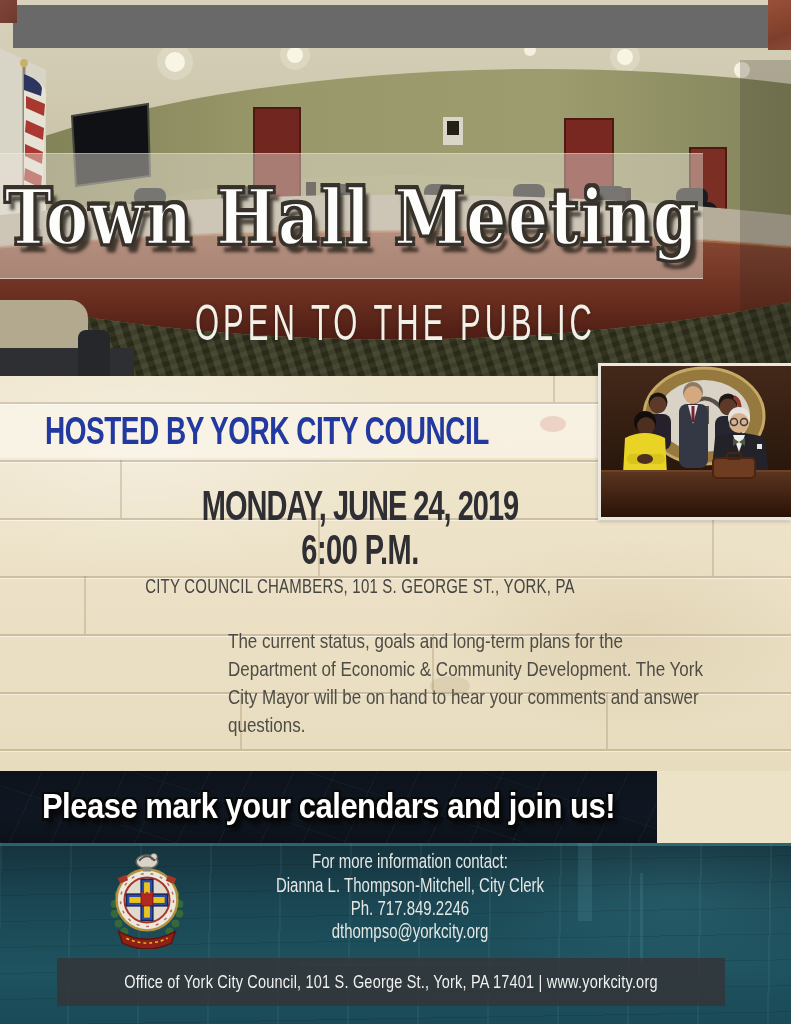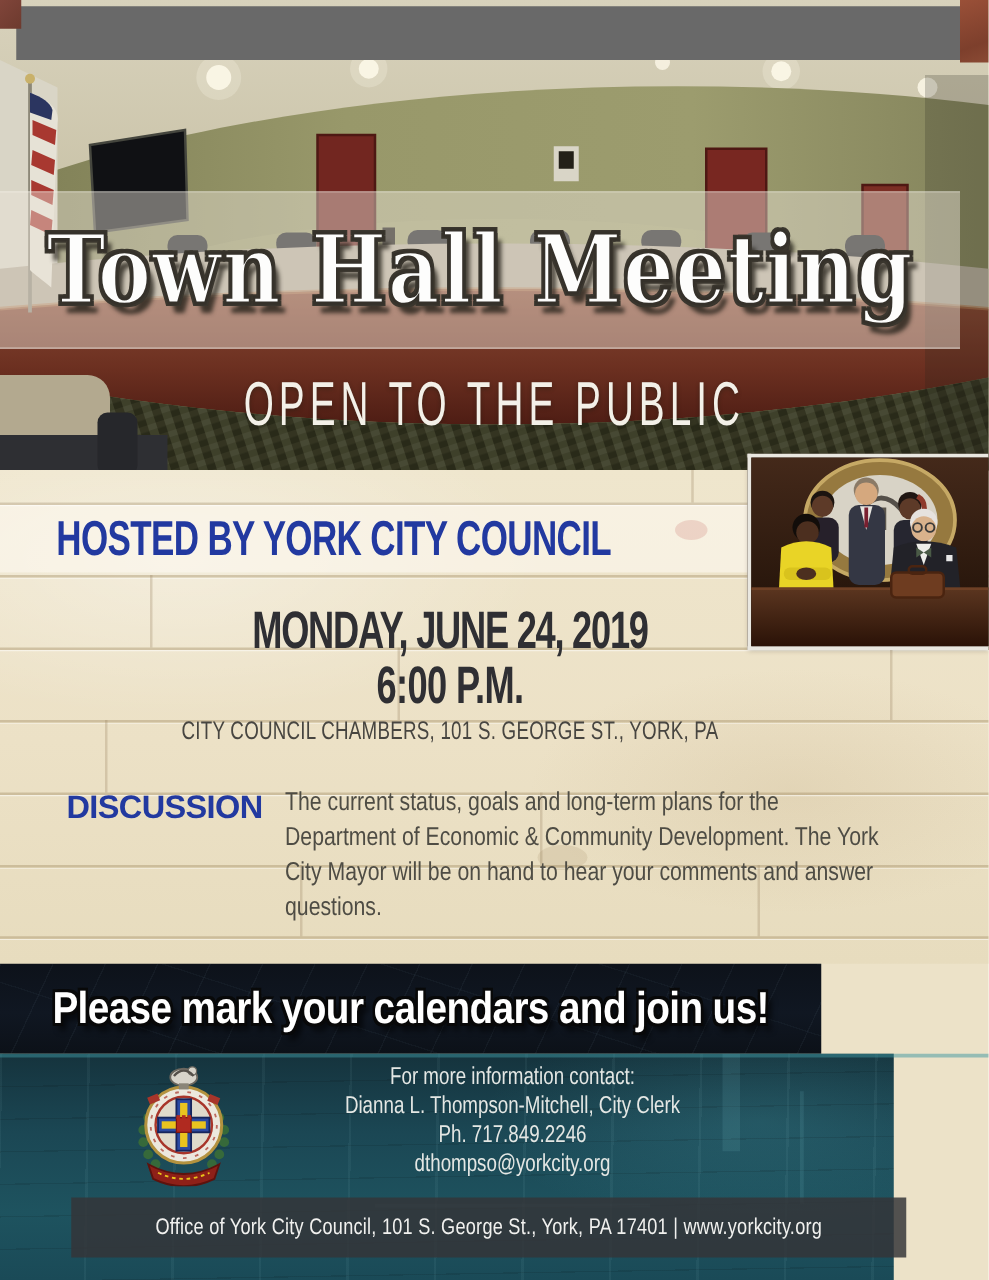--- a/index.html
+++ b/index.html
@@ -9,21 +9,21 @@
   }
 
   
   .hero{position:absolute;left:0;top:0;width:791px;height:377px;overflow:hidden;}
   .hero svg{display:block;}
   .gray-bar{position:absolute;left:13px;top:5px;width:757px;height:43px;background:#696969;}
   .brick-corner-left{position:absolute;left:0;top:0;width:17px;height:23px;
     background:linear-gradient(135deg,#80453a,#6d3a2e);}
   .brick-corner-right{position:absolute;right:0;top:0;width:23px;height:50px;
     background:linear-gradient(160deg,#9a5038,#7d3f2c 70%,#8a4a34);}
-  .title-band{position:absolute;left:0;top:153px;width:768px;height:124px;
+  .title-band{position:absolute;left:0;top:153px;width:703px;height:124px;
     background:rgba(235,229,218,0.45);
     border-top:1px solid rgba(250,248,242,0.35);
     border-bottom:1px solid rgba(250,248,242,0.55);
     display:flex;align-items:center;justify-content:center;}
   .flyer-title{
     font-family:"DejaVu Serif",serif;font-weight:bold;font-size:64px;letter-spacing:1px;
     color:#fdfdfc;-webkit-text-stroke:2px #35312a;
     transform:scaleY(1.2);transform-origin:center;
     text-shadow:
       -2px -2px 0 #3a362e, 2px -2px 0 #3a362e, -2px 2px 0 #3a362e, 2px 2px 0 #3a362e,
@@ -76,21 +76,21 @@
       linear-gradient(180deg,#0d121a 0%,#101722 55%,#0c1118 100%);
     display:flex;align-items:center;justify-content:center;}
   .cta-text{font-size:31px;font-weight:bold;color:#ffffff;letter-spacing:-0.5px;
     transform:scaleY(1.15);transform-origin:center;white-space:nowrap;
     text-shadow:
       -2px -2px 0 rgba(8,8,8,0.95), 2px -2px 0 rgba(8,8,8,0.95),
       -2px 2px 0 rgba(8,8,8,0.95), 2px 2px 0 rgba(8,8,8,0.95),
       4px 5px 5px rgba(0,0,0,0.85);}
 
   
-  .teal{position:absolute;left:0;top:843px;width:715px;height:181px;
+  .teal{position:absolute;left:0;top:843px;width:791px;height:181px;
     background:
       repeating-linear-gradient(91deg, rgba(180,235,240,0.055) 0 2px, rgba(0,0,0,0) 2px 70px),
       repeating-linear-gradient(179deg, rgba(0,0,0,0.10) 0 1px, rgba(0,0,0,0) 1px 26px),
       radial-gradient(ellipse 320px 120px at 85% 30%, rgba(90,190,200,0.16), rgba(0,0,0,0) 70%),
       linear-gradient(180deg,#15333d 0%,#1b4754 35%,#1e535f 70%,#1a4a57 100%);}
   .teal-edge{position:absolute;left:0;top:0;width:791px;height:3px;background:rgba(62,150,160,0.5);}
   .streak{position:absolute;background:rgba(150,230,235,0.10);}
   .crest{position:absolute;left:96px;top:6px;width:102px;height:100px;}
   .contact{position:absolute;left:130px;top:7px;width:560px;text-align:center;
     font-size:15px;line-height:18px;color:#e4e7e4;
@@ -238,21 +238,20 @@
     <div class="joint" style="left:240px;top:316px;height:57px"></div>
     <div class="joint" style="left:606px;top:316px;height:57px"></div>
     <div class="stain" style="left:540px;top:40px;width:26px;height:16px;background:rgba(190,80,70,0.18)"></div>
     <div class="stain" style="left:430px;top:300px;width:40px;height:20px;background:rgba(150,120,80,0.15)"></div>
 
     <div class="date-line">MONDAY, JUNE 24, 2019</div>
     <div class="time-line">6:00 P.M.</div>
     <div class="location-line">CITY COUNCIL CHAMBERS, 101 S. GEORGE ST., YORK, PA</div>
 
     <div class="disc-label">
-      <div>DISCUSSION</div>
     </div>
     <p class="disc-body">The current status, goals and long-term plans for the Department of Economic &amp; Community Development. The York City Mayor will be on hand to hear your comments and answer questions.</p>
 
     <div class="council-photo">
       <svg width="190" height="151" viewBox="0 0 190 151">
         <defs>
           <linearGradient id="pbg" x1="0" y1="0" x2="0" y2="1">
             <stop offset="0" stop-color="#44291a"></stop>
               <stop offset="1" stop-color="#1d0f06"></stop>
           </linearGradient>

